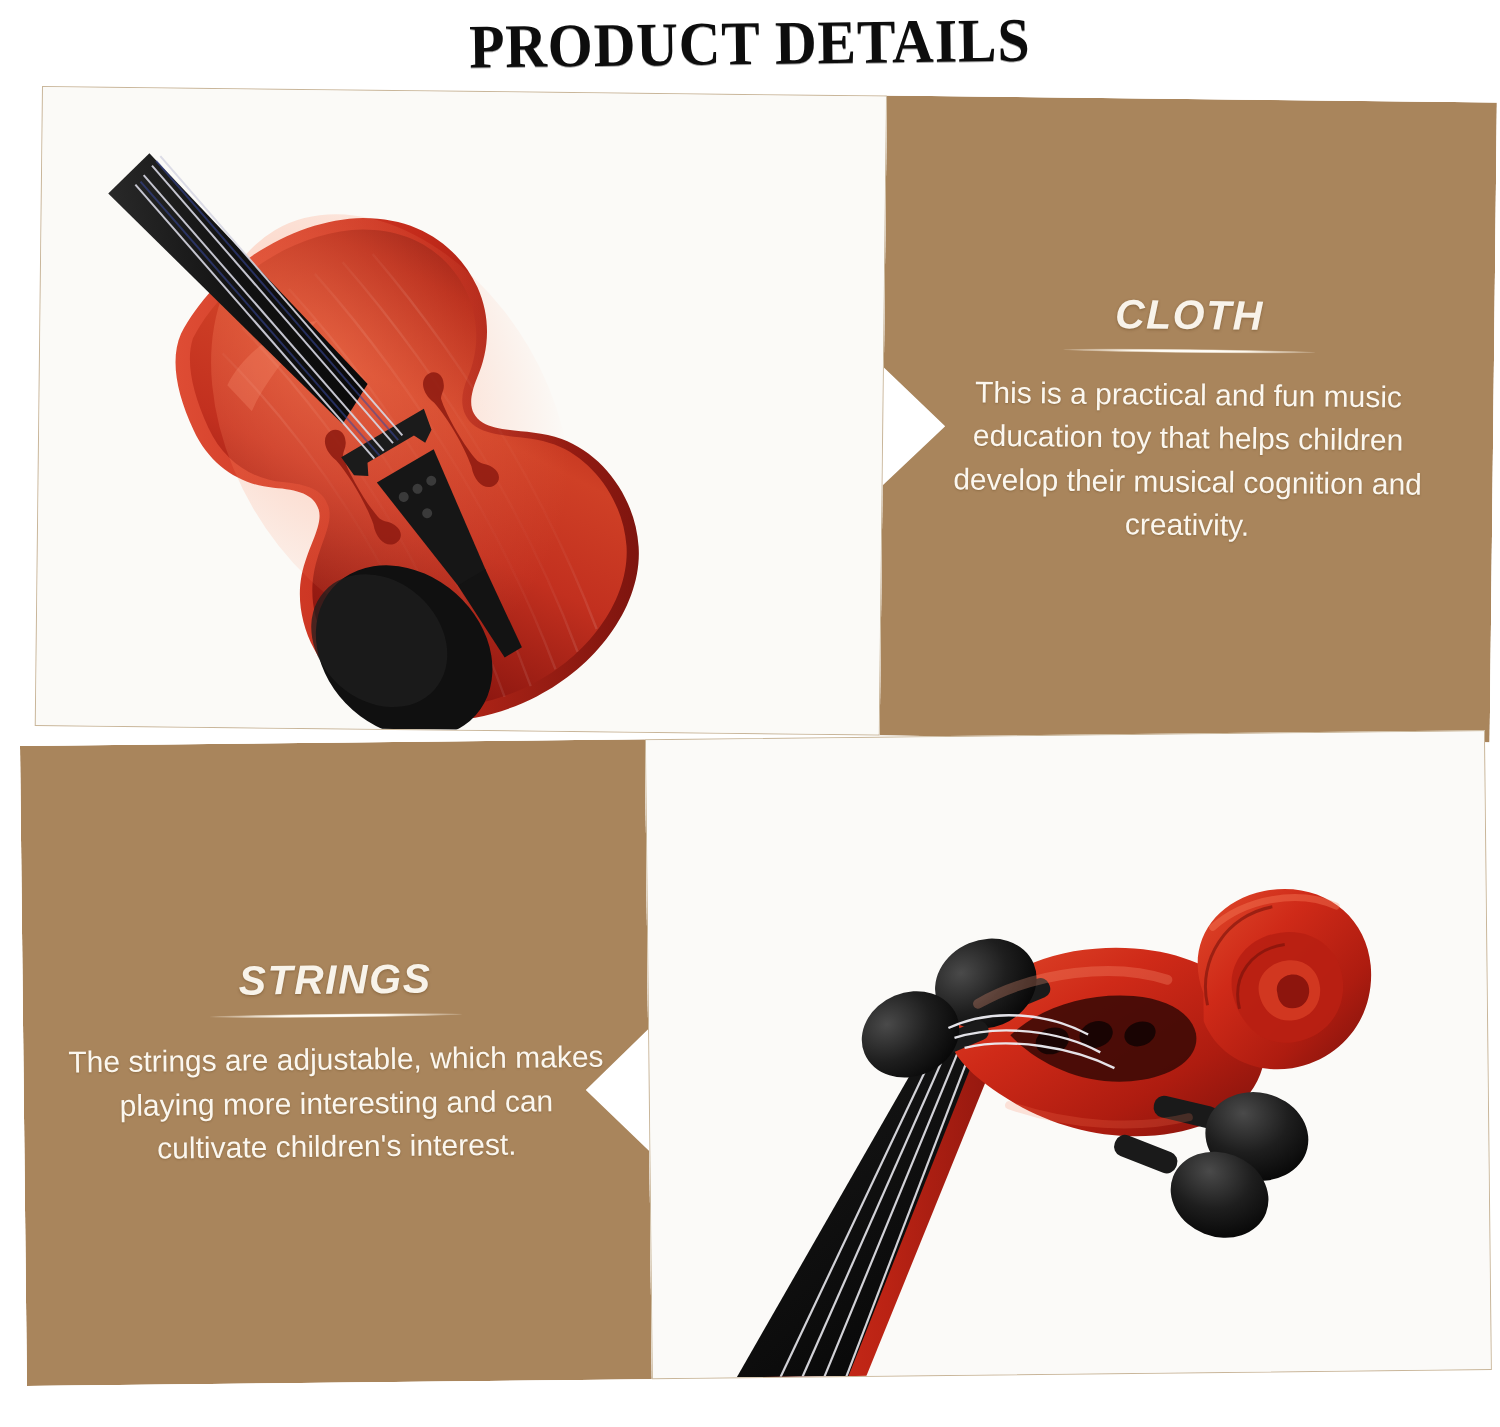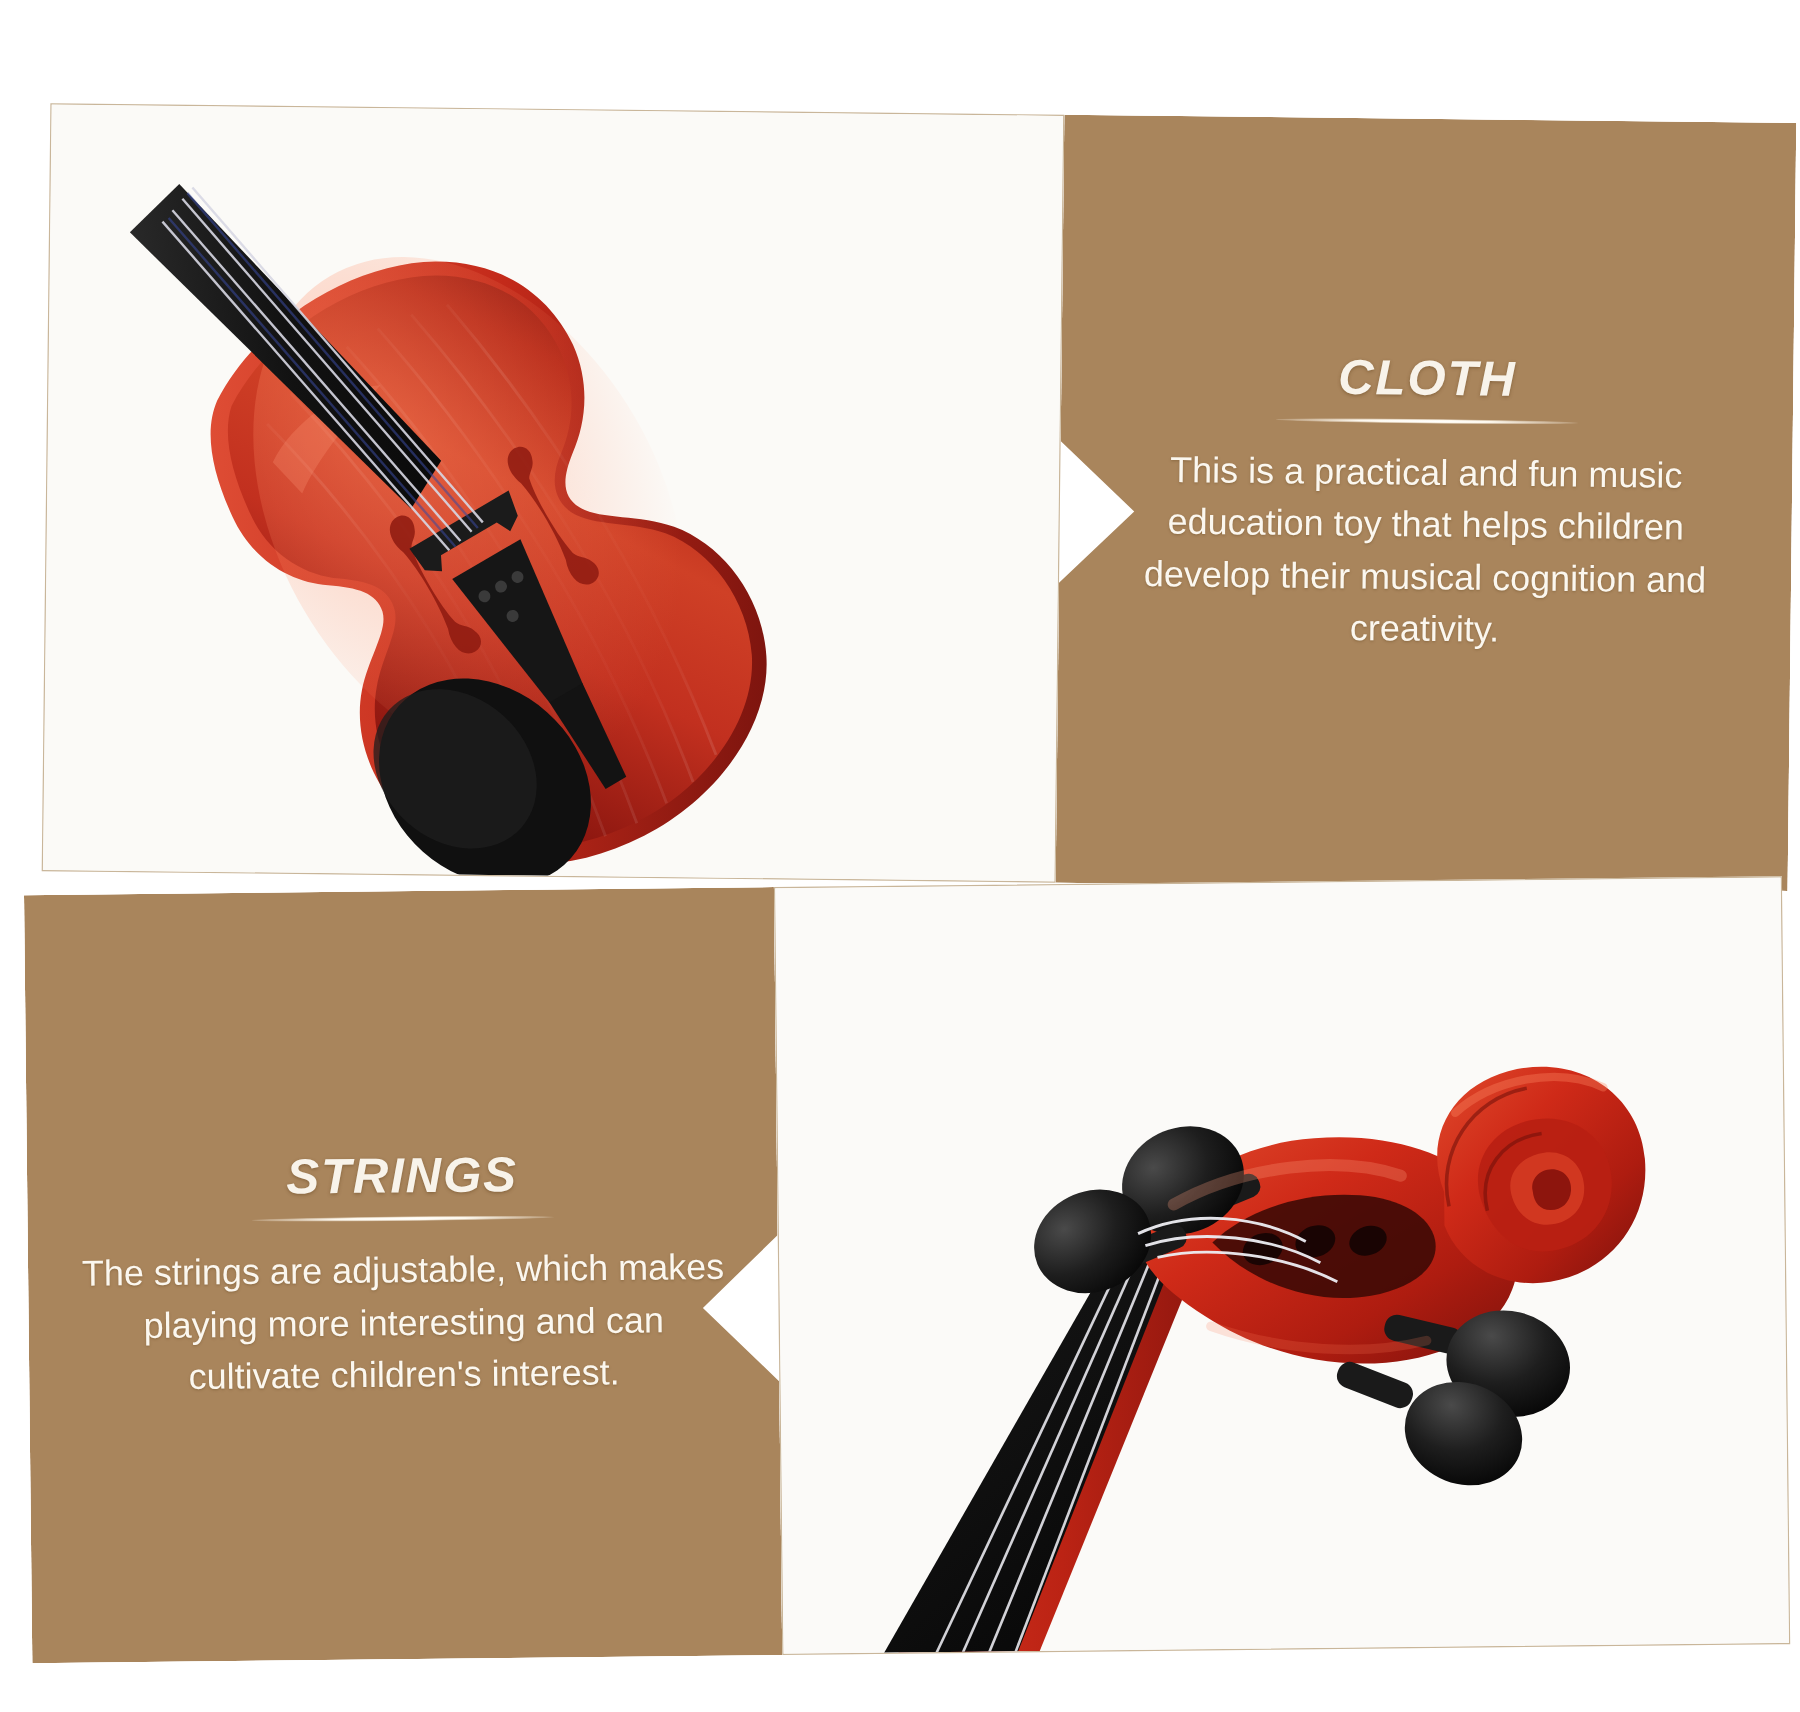--- a/index.html
+++ b/index.html
@@ -94,20 +94,23 @@
     text-shadow:0 1px 2px rgba(95,65,30,.35);
     max-width:560px;
   }
   .sec-bot .body-text{max-width:545px;}
 </style>
 </head>
 <body>
 
 <div class="page">
 
+  <div class="title-wrap">
+    <div class="title">PRODUCT DETAILS</div>
+  </div>
 
   <div class="section sec-top">
 
     <div class="panel photo">
       <svg viewBox="0 0 845 640" preserveAspectRatio="xMidYMid slice">
         <defs>
           <linearGradient id="bodyG" x1="0" y1="1" x2="1" y2="0">
             <stop offset="0" stop-color="#5d0d0a"></stop>
             <stop offset="0.18" stop-color="#8e1710"></stop>
             <stop offset="0.42" stop-color="#c2301f"></stop>

